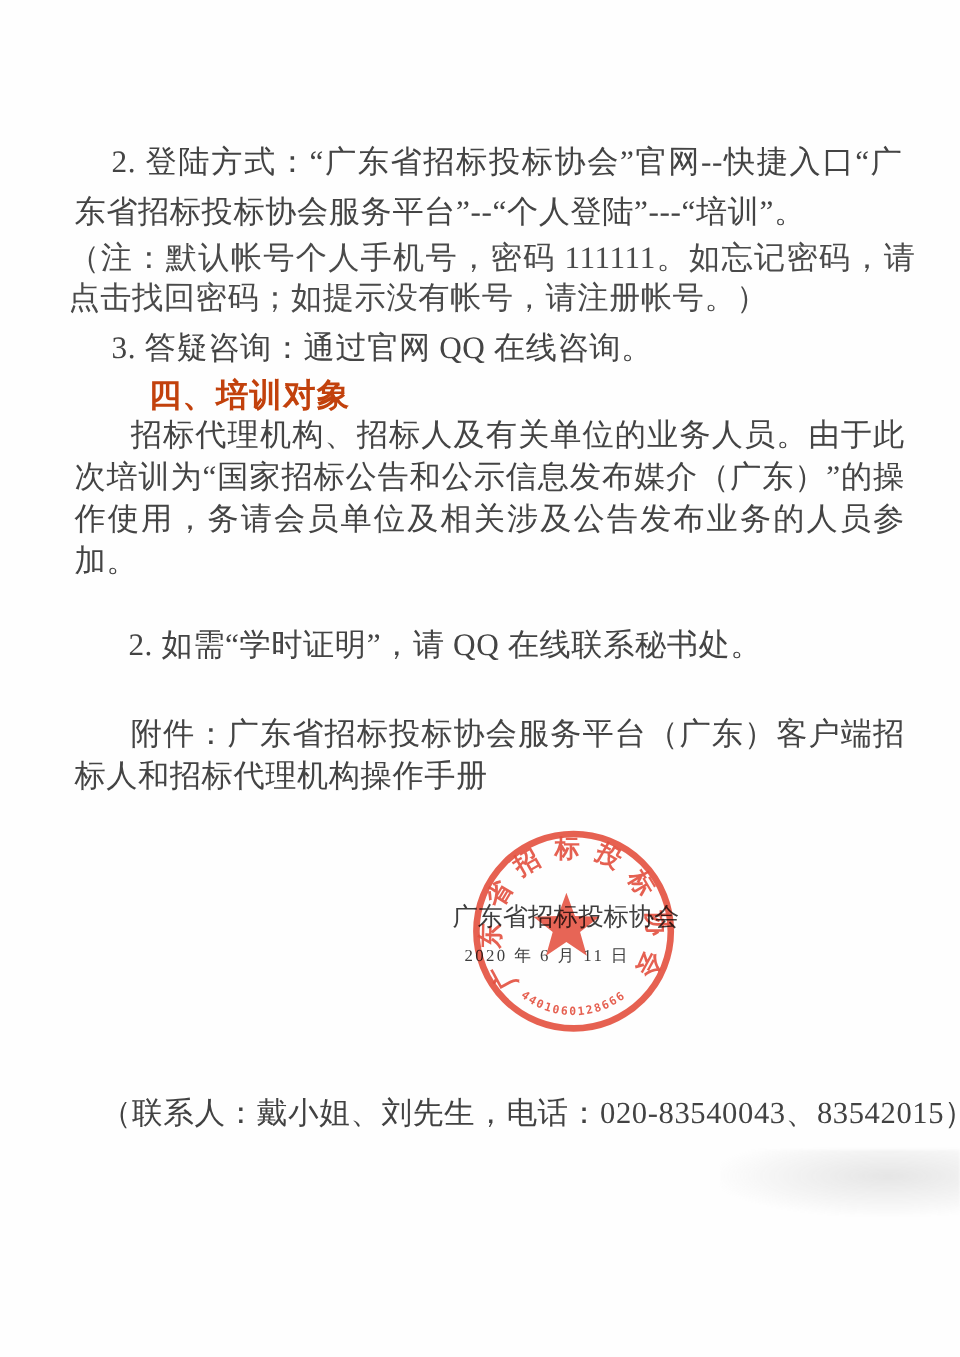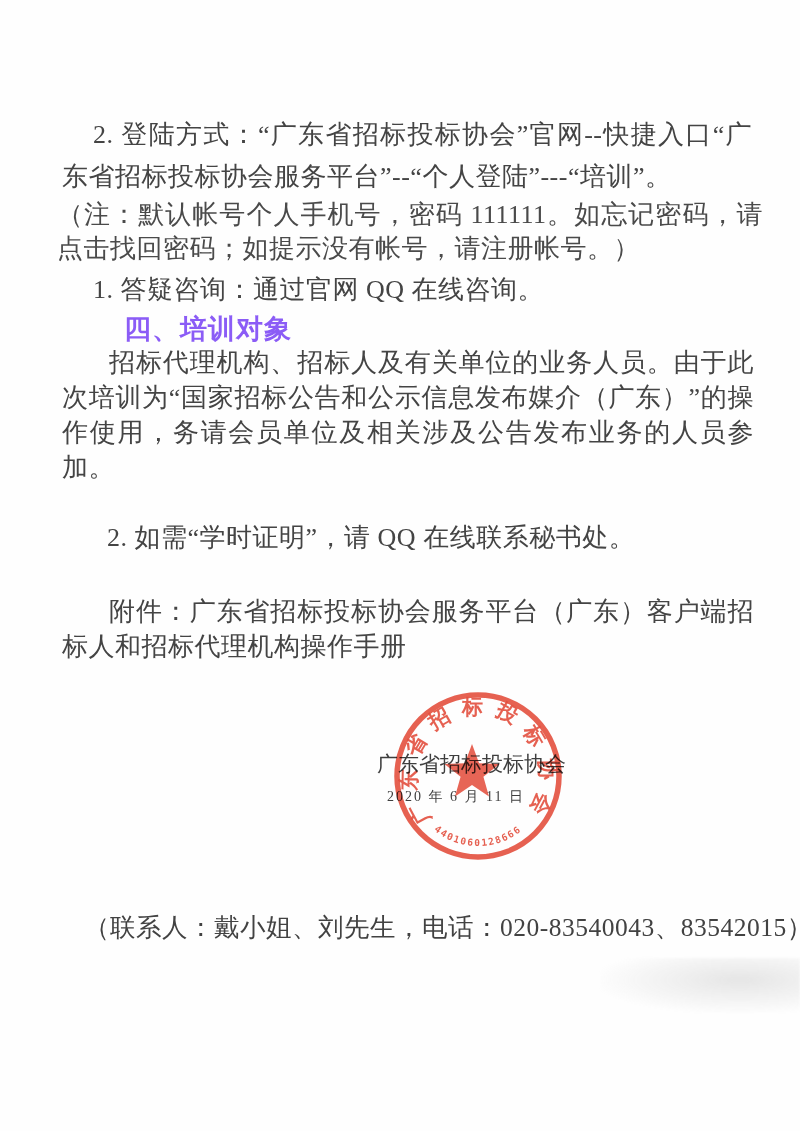--- a/index.html
+++ b/index.html
@@ -29,21 +29,21 @@
   .note {
     font-size: 26px;
     line-height: 34px;
     color: #4a4a4a;
   }
   .heading {
     position: absolute;
     font-family: "Liberation Sans", "DejaVu Sans", sans-serif;
     font-weight: 700;
     font-size: 27px;
-    color: #8b5cf6;
+    color: #c2410c;
     letter-spacing: 1px;
   }
   .sig-line {
     position: absolute;
     color: #3e3e3e;
     white-space: nowrap;
   }
   .seal-wrap {
     position: absolute;
     left: 383px; top: 681px;
@@ -81,21 +81,21 @@
 </style>
 </head>
 <body>
 
 <div class="page">
 
   <p class="para indent-sm" style="left:62px; top:88px; width:690px;">2. 登陆方式：“广东省招标投标协会”官网--快捷入口“广东省招标投标协会服务平台”--“个人登陆”---“培训”。</p>
 
   <p class="para note" style="left:57px; top:172px; width:706px;">（注：默认帐号个人手机号，密码 111111。如忘记密码，请点击找回密码；如提示没有帐号，请注册帐号。）</p>
 
-  <p class="para indent-sm" style="left:62px; top:243px; width:690px;">1. 答疑咨询：通过官网 QQ 在线咨询。</p>
+  <p class="para indent-sm" style="left:62px; top:243px; width:690px;">3. 答疑咨询：通过官网 QQ 在线咨询。</p>
 
   <h3 class="heading" style="left:124px; top:284px;">四、培训对象</h3>
 
   <p class="para tight indent-lg" style="left:62px; top:319px; width:692px;">招标代理机构、招标人及有关单位的业务人员。由于此次培训为“国家招标公告和公示信息发布媒介（广东）”的操作使用，务请会员单位及相关涉及公告发布业务的人员参加。</p>
 
 
 
   <p class="para tight" style="left:107px; top:494px; width:650px;">2. 如需“学时证明”，请 QQ 在线联系秘书处。</p>
 
   <p class="para tight indent-lg" style="left:62px; top:568px; width:692px;">附件：广东省招标投标协会服务平台（广东）客户端招标人和招标代理机构操作手册</p>

